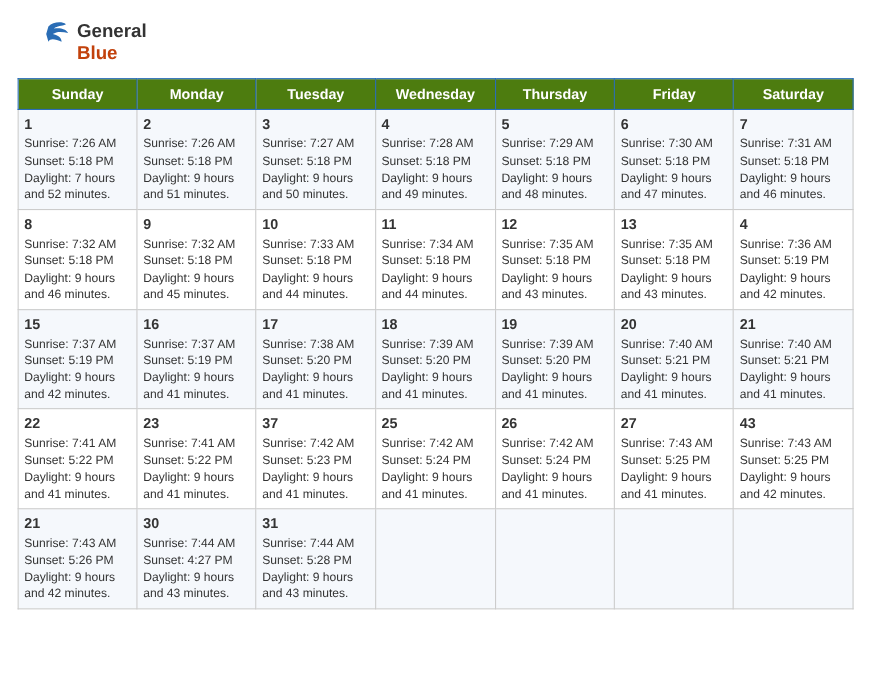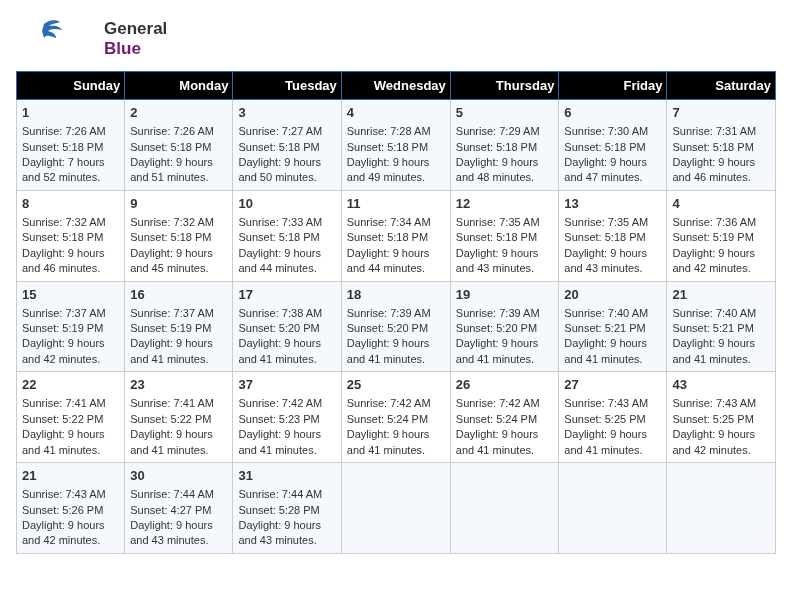--- a/index.html
+++ b/index.html
@@ -32,24 +32,24 @@
     .location-title {
       font-size: 16px;
       color: #333;
     }
     table {
       width: 100%;
       border-collapse: collapse;
       font-size: 11px;
     }
     thead th {
-      background-color: #000000;
+      background-color: #4d7c0f;
       color: #fff;
       padding: 6px 4px;
-      text-align: right;
+      text-align: center;
       font-size: 13px;
       font-weight: bold;
       border: 1px solid #2a6db5;
       margin-top: 44px;
     }
     tbody td {
       border: 1px solid #ccc;
       vertical-align: top;
       padding: 4px 5px;
       height: 88px;
@@ -75,23 +75,23 @@
     }
   </style>
 </head>
 <body>
 
 <div class="header-area">
   <div class="logo">
   <svg width="50" height="45" viewBox="0 0 50 45">
     <path d="M28,8 C32,4 40,3 44,6 C40,8 36,7 33,10 C38,9 44,10 46,14 C41,13 36,12 32,15 C36,16 40,18 40,22 C35,20 30,18 28,22 L26,15 Z" fill="#2a6db5"></path>
   </svg>
-  <div style="display:flex;flex-direction:column;line-height:1.15;margin-left:34px;">
+  <div style="display:flex;flex-direction:column;line-height:1.15;">
     <span style="font-size:17px;font-weight:bold;color:#333;">General</span>
-    <span style="font-size:17px;font-weight:bold;color:#701a75;">Blue</span>
+    <span style="font-size:17px;font-weight:bold;color:#c2410c;">Blue</span>
   </div>
 </div>
   <div class="title-area">
     <div class="month-title"></div>
     <div class="location-title"></div>
   </div>
 </div>
 
 <table>
   <thead>

